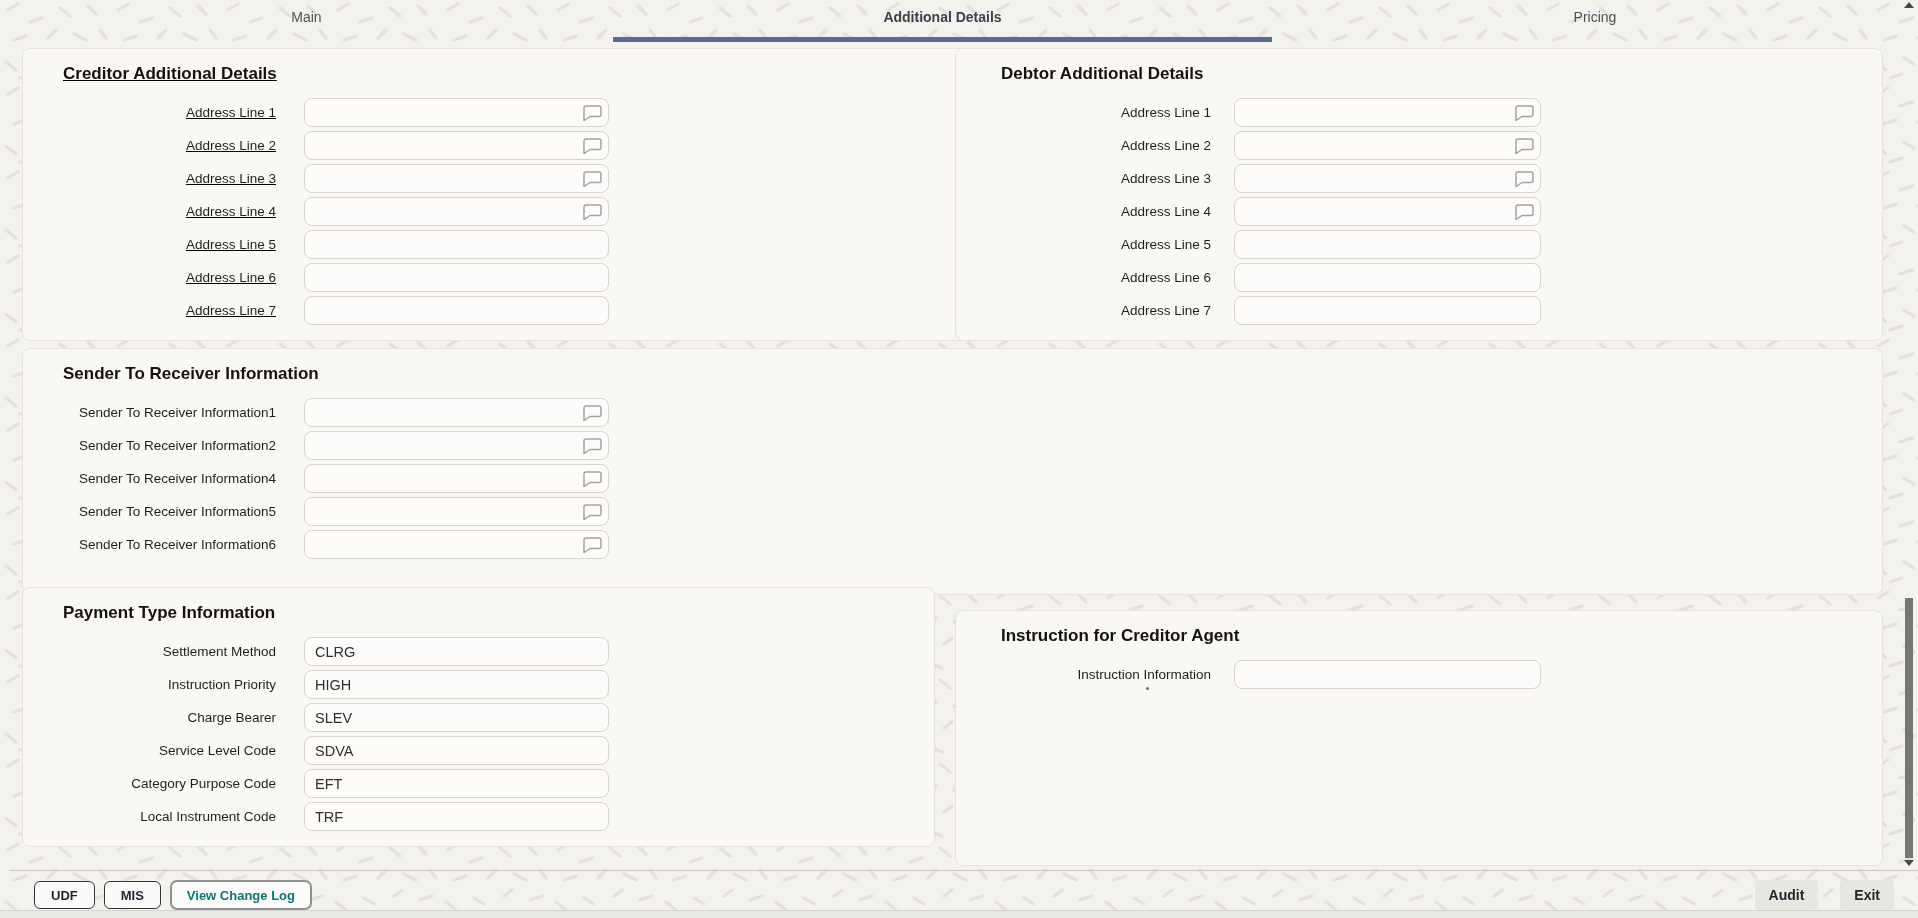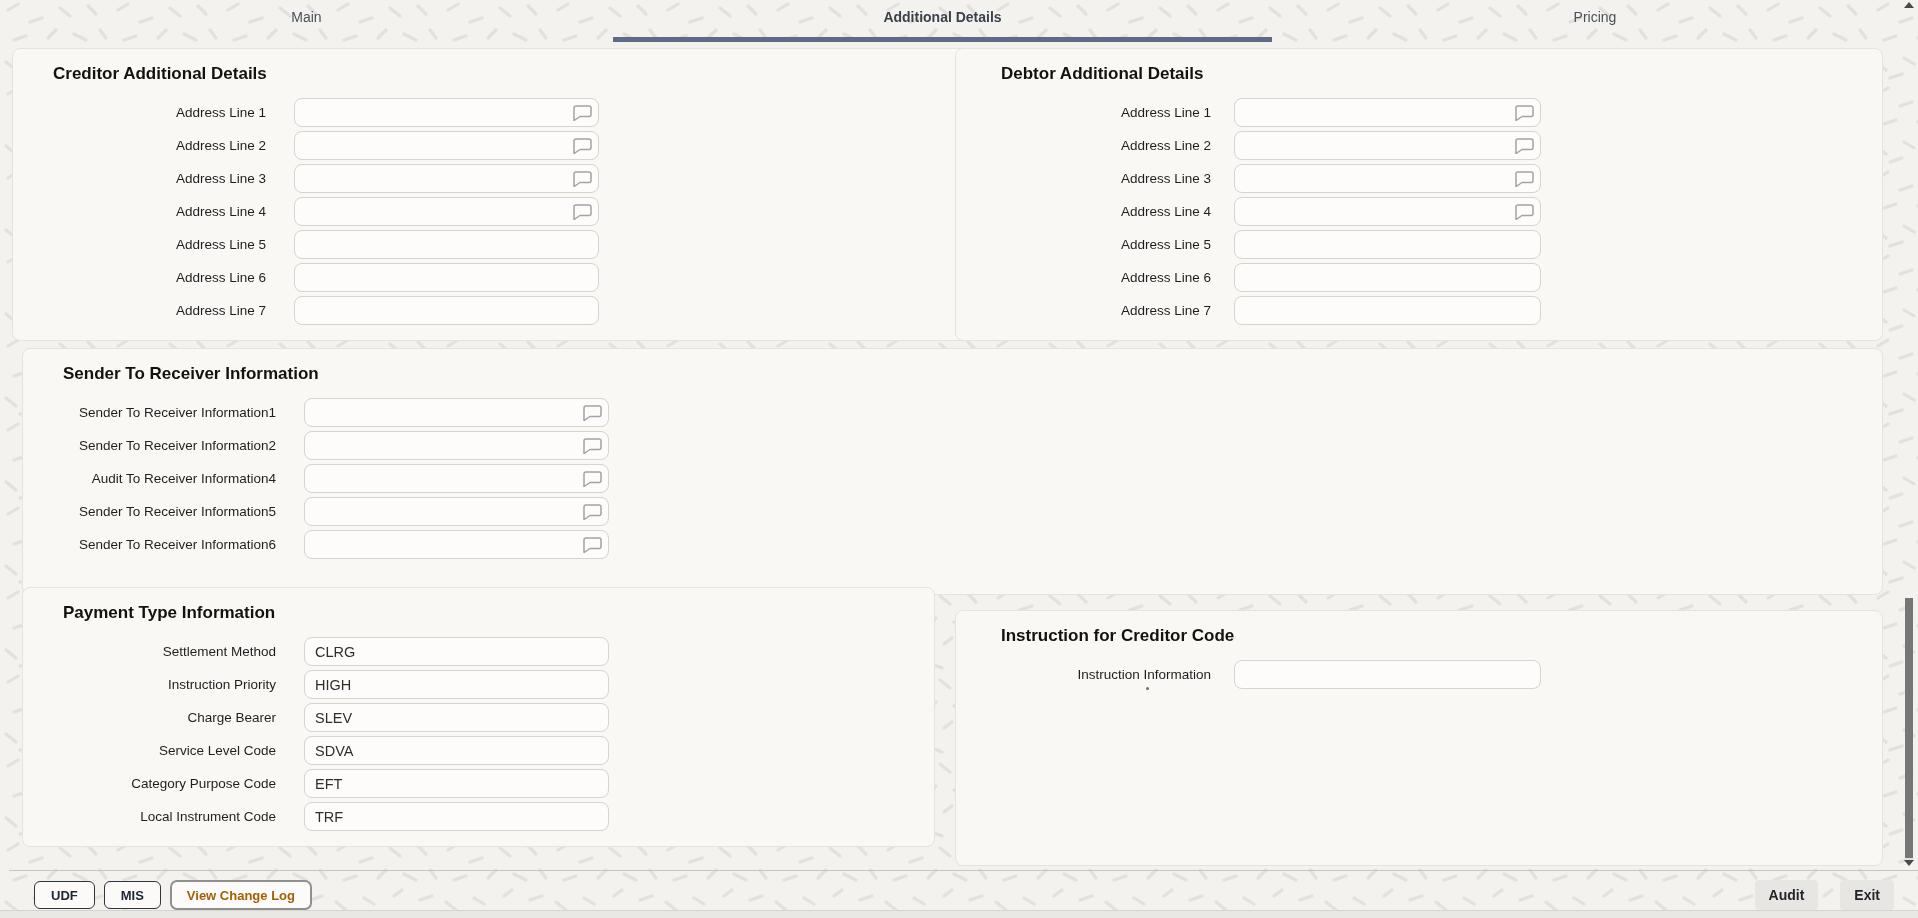--- a/index.html
+++ b/index.html
@@ -27,21 +27,21 @@
 
   
   .panel{
     position:absolute;background:#f9f8f5;border:1px solid #e6e3de;border-radius:8px;
     box-sizing:border-box;padding-top:14px;
   }
   .panel h2{
     margin:0 0 13px 40px;font-size:17px;line-height:22px;font-weight:700;color:#15110c;
   }
   .panel.rightcol h2{margin-left:45px;}
-  #panel-creditor{left:12px;top:48px;width:1023px;height:293px;}
+  #panel-creditor{left:22px;top:48px;width:1023px;height:293px;text-decoration:underline;}
   #panel-debtor{left:955px;top:48px;width:928px;height:293px;}
   #panel-sender{left:22px;top:348px;width:1861px;height:247px;}
   #panel-payment{left:22px;top:587px;width:913px;height:260px;}
   #panel-instruction{left:955px;top:610px;width:928px;height:256px;}
 
   
   .row{display:flex;align-items:center;height:29px;margin-bottom:4px;}
   .row label{
     flex:none;width:253px;text-align:right;font-size:13.5px;color:#1f1f1f;
   }
@@ -70,21 +70,21 @@
   .btn-group{display:flex;align-items:center;gap:9px;}
   .btn-group.right{gap:22px;}
   .btn-outline{
     height:28px;padding:0 16px;background:#fbfaf8;
     border:1.5px solid #30343c;border-radius:6px;
     font-family:"Liberation Sans",sans-serif;font-size:13px;font-weight:700;color:#1d2533;cursor:pointer;
   }
   .btn-vcl{
     height:30px;padding:0 15px;background:#fcfbf9;
     border:2px solid #909090;border-radius:7px;
-    font-family:"Liberation Sans",sans-serif;font-size:13px;font-weight:700;color:#a16207;cursor:pointer;
+    font-family:"Liberation Sans",sans-serif;font-size:13px;font-weight:700;color:#0f766e;cursor:pointer;
   }
   .btn-gray{
     height:30px;padding:0 14px;background:#e7e6e3;border:none;border-radius:4px;
     font-family:"Liberation Sans",sans-serif;font-size:14px;font-weight:600;color:#22252a;cursor:pointer;
   }
   .bottom-strip{
     position:absolute;left:0;top:910px;width:1918px;height:8px;
     background:#e9e8e5;border-top:1px solid #d5d3d0;box-sizing:border-box;
   }
 
@@ -236,21 +236,21 @@
             </svg></span></span>
     </div>
     <div class="row">
       <label>Sender To Receiver Information2</label>
       <span class="field"><input type="text" value="" style="">
         <span class="comment"><svg width="19" height="16" viewBox="0 0 19 16" fill="none" stroke="#a3a3a3" stroke-width="1.5" stroke-linejoin="round">
               <path d="M3 1 h13 a2 2 0 0 1 2 2 v6.5 a2 2 0 0 1 -2 2 H7 l-6 4 V3 a2 2 0 0 1 2 -2 z"></path>
             </svg></span></span>
     </div>
     <div class="row">
-      <label>Audit To Receiver Information4</label>
+      <label>Sender To Receiver Information4</label>
       <span class="field"><input type="text" value="" style="">
         <span class="comment"><svg width="19" height="16" viewBox="0 0 19 16" fill="none" stroke="#a3a3a3" stroke-width="1.5" stroke-linejoin="round">
               <path d="M3 1 h13 a2 2 0 0 1 2 2 v6.5 a2 2 0 0 1 -2 2 H7 l-6 4 V3 a2 2 0 0 1 2 -2 z"></path>
             </svg></span></span>
     </div>
     <div class="row">
       <label>Sender To Receiver Information5</label>
       <span class="field"><input type="text" value="" style="">
         <span class="comment"><svg width="19" height="16" viewBox="0 0 19 16" fill="none" stroke="#a3a3a3" stroke-width="1.5" stroke-linejoin="round">
               <path d="M3 1 h13 a2 2 0 0 1 2 2 v6.5 a2 2 0 0 1 -2 2 H7 l-6 4 V3 a2 2 0 0 1 2 -2 z"></path>
@@ -287,21 +287,21 @@
       <label>Category Purpose Code</label>
       <span class="field"><input type="text" value="EFT" style=""></span>
     </div>
     <div class="row">
       <label>Local Instrument Code</label>
       <span class="field"><input type="text" value="TRF" style=""></span>
     </div>
   </div>
 
   <div class="panel rightcol" id="panel-instruction">
-    <h2>Instruction for Creditor Code</h2>
+    <h2>Instruction for Creditor Agent</h2>
     <div class="row">
       <label>Instruction Information</label>
       <span class="field"><input type="text" value="" style=""></span>
     </div>
     <span class="dot"></span>
   </div>
 
   <div class="footer">
     <div class="btn-group">
       <button class="btn-outline">UDF</button>

